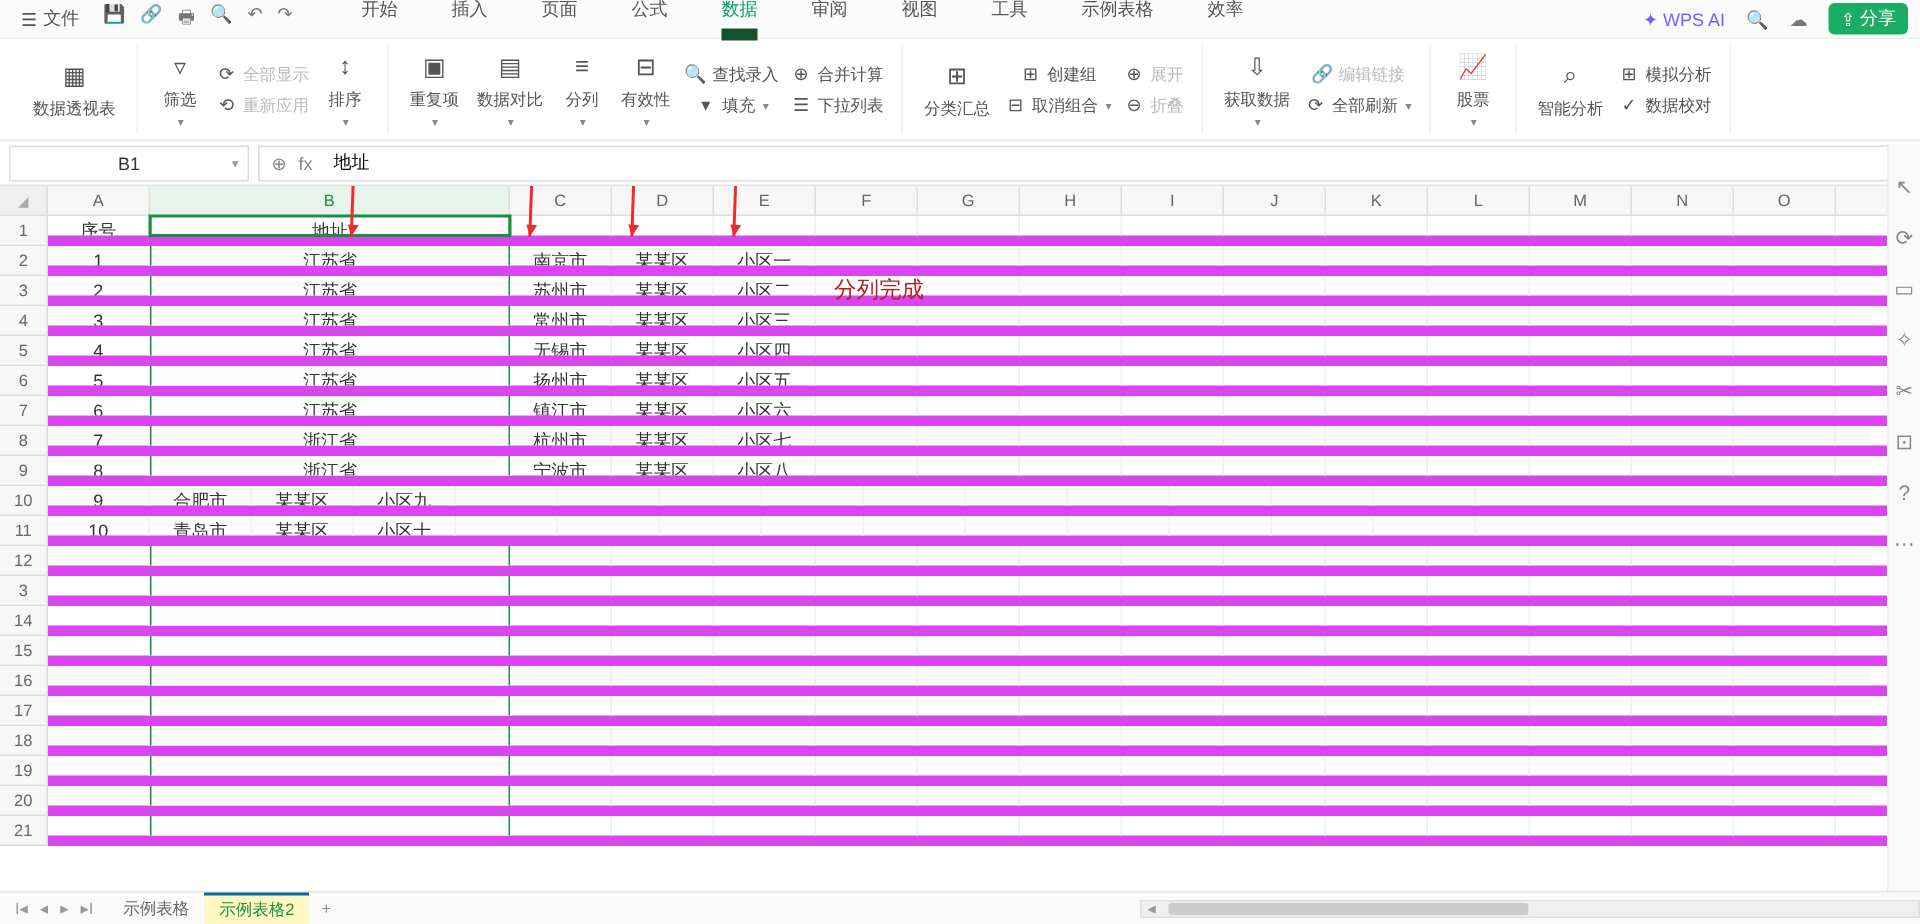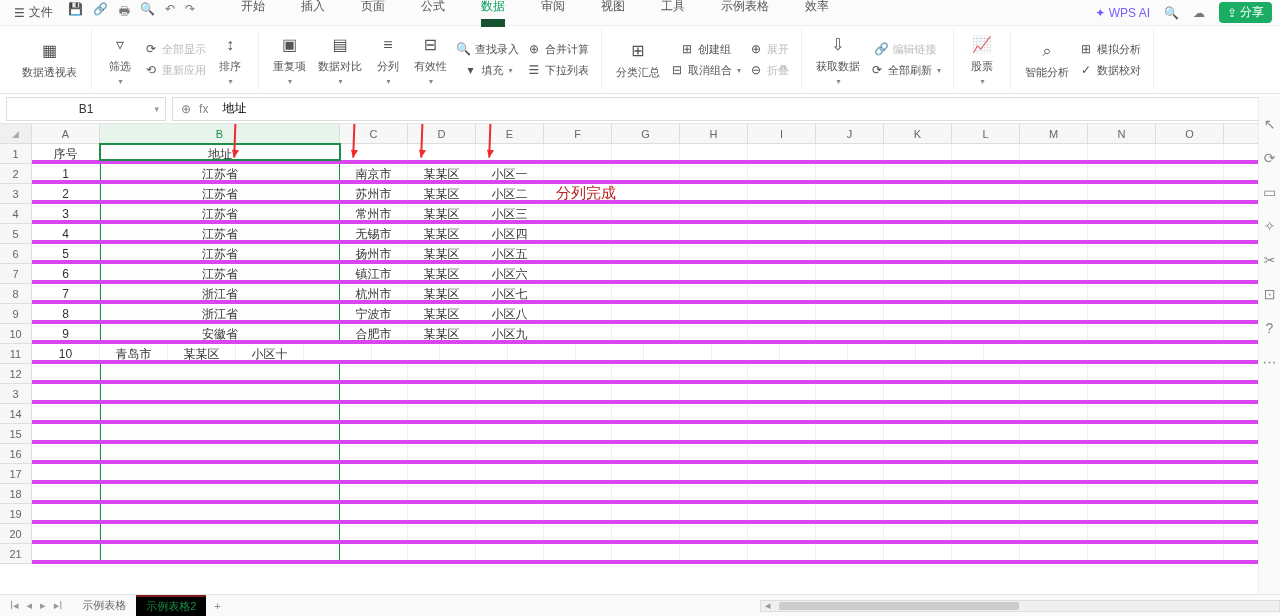--- a/index.html
+++ b/index.html
@@ -35,39 +35,39 @@
 .fxinput { flex: 1; padding: 0 6px; border: none; outline: none; font-size: 12px; }
 
 
 .sheet-wrap { position: absolute; top: 124px; left: 0; right: 22px; bottom: 22px; overflow: hidden; }
 .colhead { position: absolute; top: 0; left: 32px; right: 0; height: 20px; display: flex; background: #f7f7f7; border-bottom: 1px solid #ddd; }
 .colhead div { border-right: 1px solid #ddd; text-align: center; line-height: 20px; font-size: 11px; color: #666; flex-shrink: 0; }
 .rowhead { position: absolute; top: 20px; left: 0; width: 32px; background: #f7f7f7; border-right: 1px solid #ddd; }
 .rowhead div { height: 20px; text-align: center; line-height: 20px; font-size: 11px; color: #666; border-bottom: 1px solid #ddd; }
 .corner { position: absolute; top:0; left:0; width:32px; height:20px; background:#f0f0f0; border-right:1px solid #ddd; border-bottom:1px solid #ddd; display:flex; align-items:center; justify-content:center; font-size:9px; color:#aaa; }
 .cells { position: absolute; top: 20px; left: 32px; right: 0; bottom: 0; }
-.row { display: flex; height: 20px; border-bottom: 4px solid #d946ef; }
+.row { display: flex; height: 20px; border-bottom: 7px solid #d946ef; }
 .cell { border-right: 1px solid #eee; text-align: center; line-height: 20px; font-size: 12px; flex-shrink: 0; overflow: hidden; white-space: nowrap; }
 .selcol { border-right: 1px solid #1a8f45 !important; border-left: 1px solid #1a8f45; background: #fefefe; }
 .colhead .selhdr { background: #e6f4ec; color: #1a8f45; }
 .annot { position: absolute; color: #b91c1c; font-size: 15px; font-weight: 500; }
 
 
 .arrow { position: absolute; width: 40px; height: 30px; }
 .arrow svg { width:100%; height:100%; }
 
 
 .sidebar { position: absolute; right: 0; top: 96px; width: 22px; bottom: 22px; background: #fafafa; border-left: 1px solid #eee; display: flex; flex-direction: column; align-items: center; gap: 18px; padding-top: 20px; color: #888; }
 .sidebar span { font-size: 14px; }
 
 
 .sheettabs { position: absolute; bottom: 0; left: 0; right: 0; height: 22px; background: #fafafa; border-top: 1px solid #e5e5e5; display: flex; align-items: center; font-size: 11px; }
 .sheettabs .nav { display: flex; gap: 8px; padding: 0 10px; color: #999; }
 .sheettabs .tab { padding: 2px 10px; color: #666; }
-.sheettabs .tab.active { background: #000000; border-top: 2px solid #7f1d1d; color: #1a8f45; }
+.sheettabs .tab.active { background: #fef9c3; border-top: 2px solid #0369a1; color: #1a8f45; }
 .sheettabs .add { padding: 0 8px; color: #888; }
 .hscroll { margin-left: auto; width: 520px; height: 12px; background: #f0f0f0; border: 1px solid #ddd; display: flex; align-items: center; }
 .hscroll .thumb { width: 240px; height: 8px; background: #ccc; margin-left: 4px; border-radius: 2px; }
 .vscroll { position: absolute; right: 6px; top: 130px; width: 12px; height: 440px; background: #f5f5f5; }
 .vscroll .thumb { width: 8px; height: 180px; background: #ccc; margin: 2px auto; border-radius: 2px; }
 
 
 .cA{width:68px;} .cB{width:240px;} .cC{width:68px;} .cD{width:68px;} .cE{width:68px;}
 .cF{width:68px;} .cG{width:68px;} .cH{width:68px;} .cI{width:68px;} .cJ{width:68px;}
 .cK{width:68px;} .cL{width:68px;} .cM{width:68px;} .cN{width:68px;} .cO{width:68px;}
@@ -441,21 +441,20 @@
         <div class="cell cI"></div>
         <div class="cell cJ"></div>
         <div class="cell cK"></div>
         <div class="cell cL"></div>
         <div class="cell cM"></div>
         <div class="cell cN"></div>
         <div class="cell cO"></div>
       </div>
       <div class="row">
         <div class="cell cA">9</div>
-        <div class="cell cB selcol">安徽省</div>
         <div class="cell cC">合肥市</div>
         <div class="cell cD">某某区</div>
         <div class="cell cE">小区九</div>
         <div class="cell cF"></div>
         <div class="cell cG"></div>
         <div class="cell cH"></div>
         <div class="cell cI"></div>
         <div class="cell cJ"></div>
         <div class="cell cK"></div>
         <div class="cell cL"></div>

